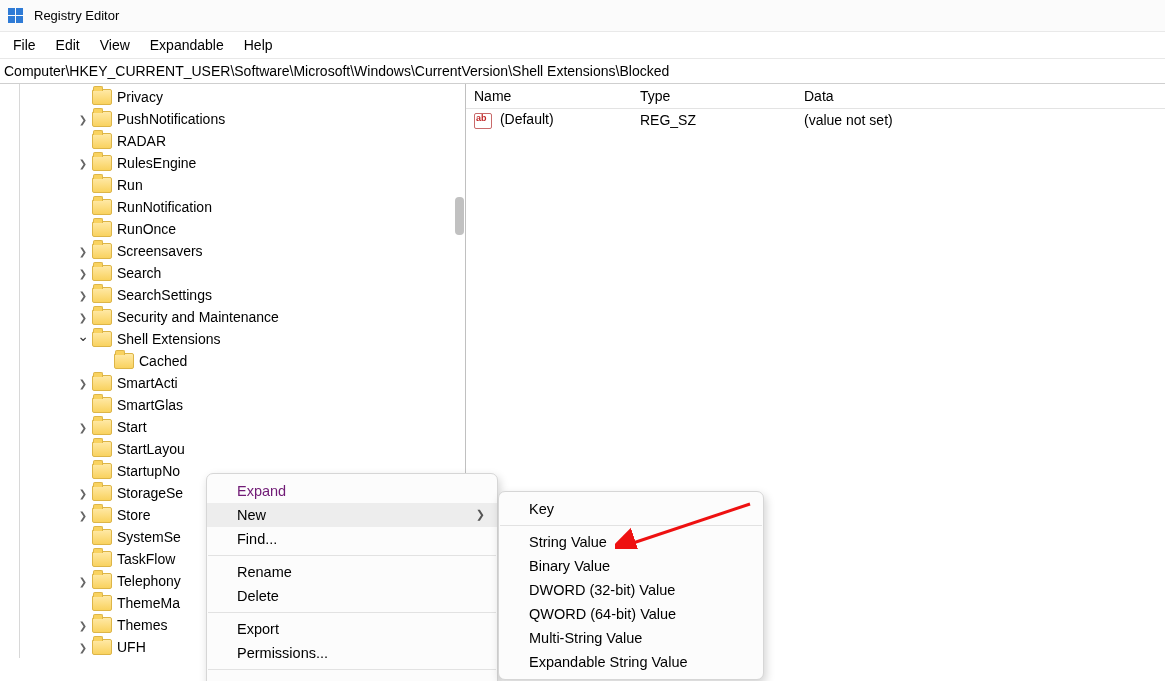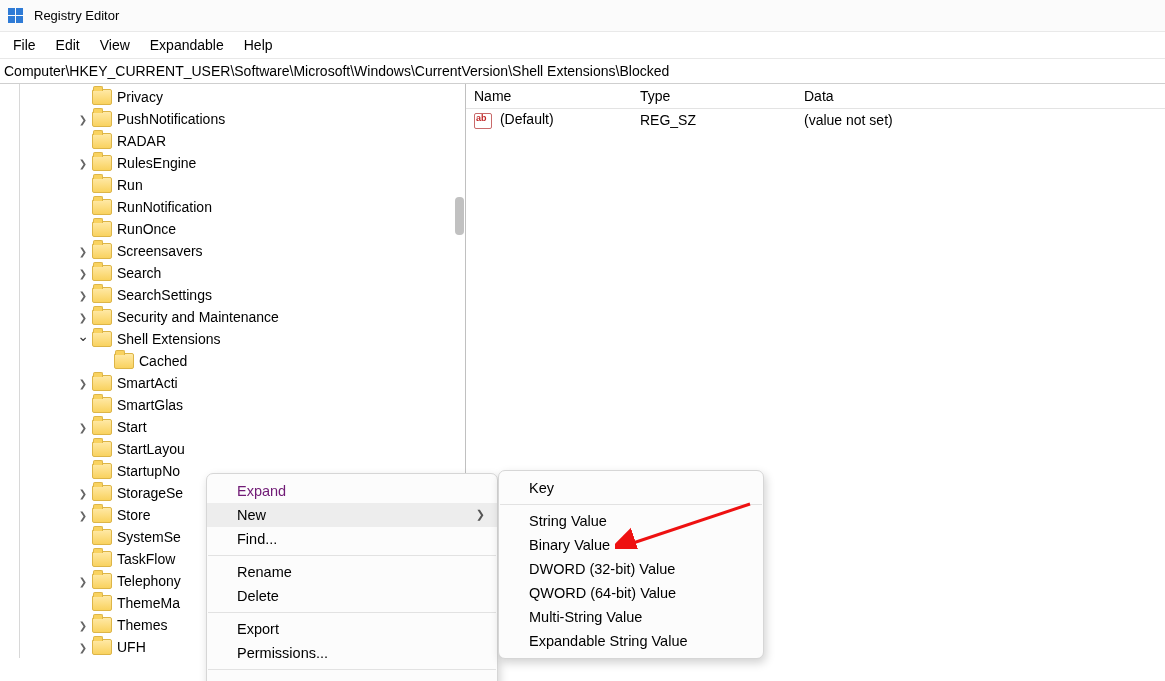--- a/index.html
+++ b/index.html
@@ -221,21 +221,21 @@
     margin: 4px 1px;
   }
   .ctx-menu .mi .sub-ind {
     position: absolute;
     right: 12px;
     top: 5px;
     font-size: 11px;
     color: #555;
   }
   #ctx-main { left: 206px; top: 389px; width: 290px; }
-  #ctx-sub  { left: 498px; top: 386px; width: 264px; }
+  #ctx-sub  { left: 498px; top: 407px; width: 264px; }
 
   
   .arrow {
     position: absolute;
     left: 615px;
     top: 415px;
     width: 140px;
     height: 50px;
     pointer-events: none;
   }

